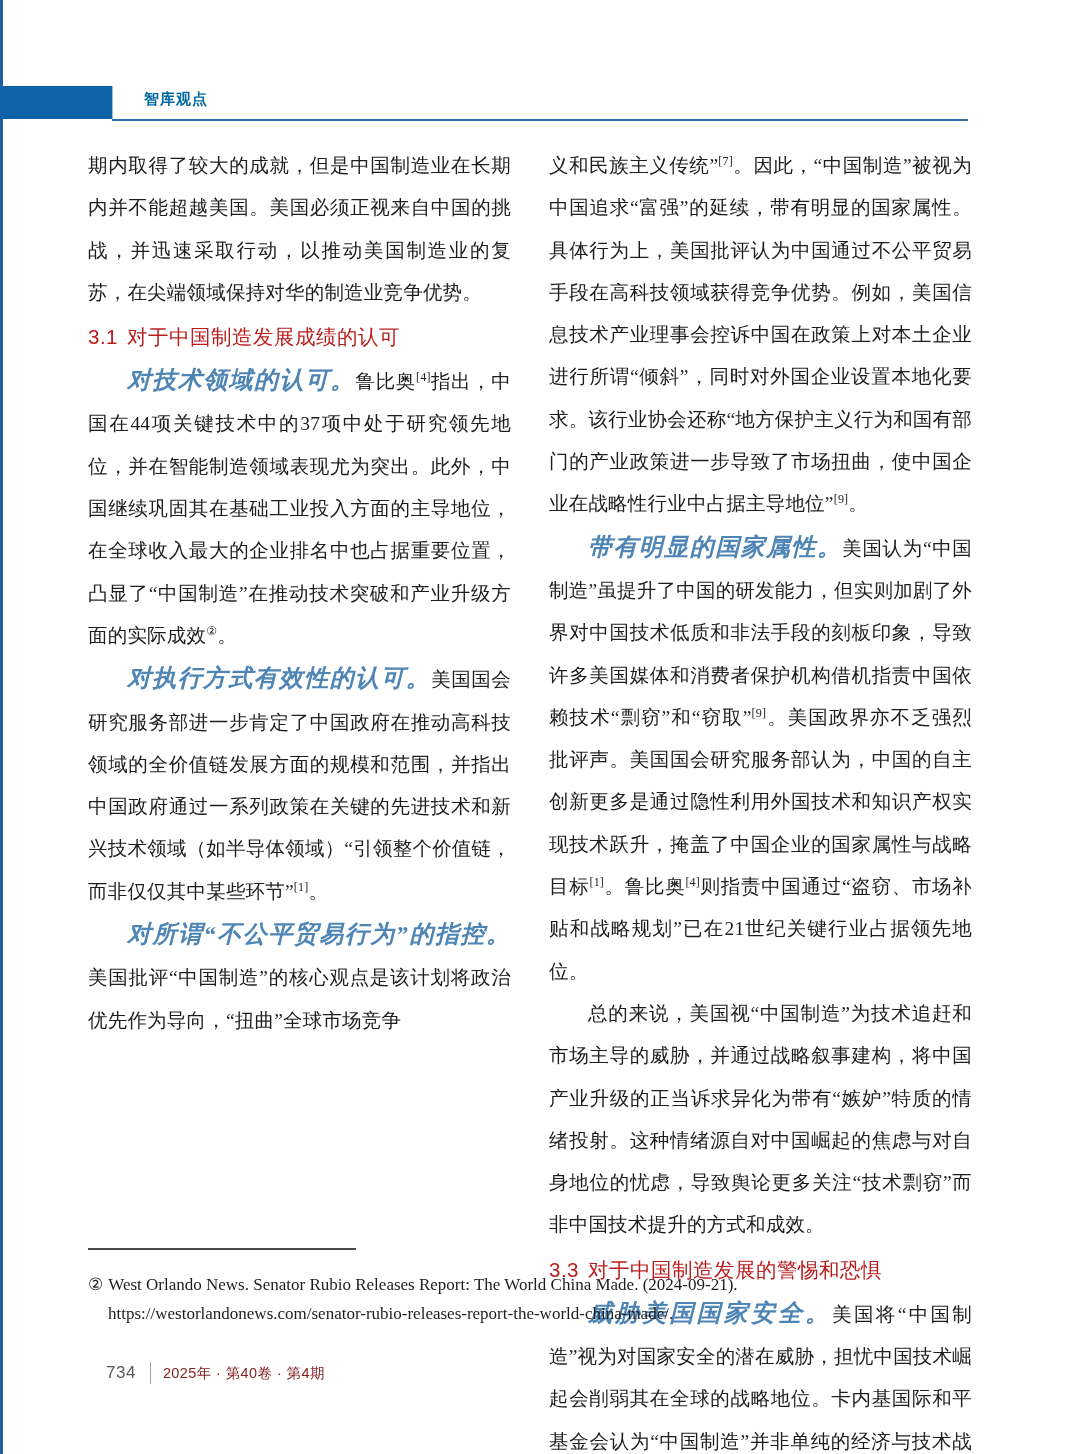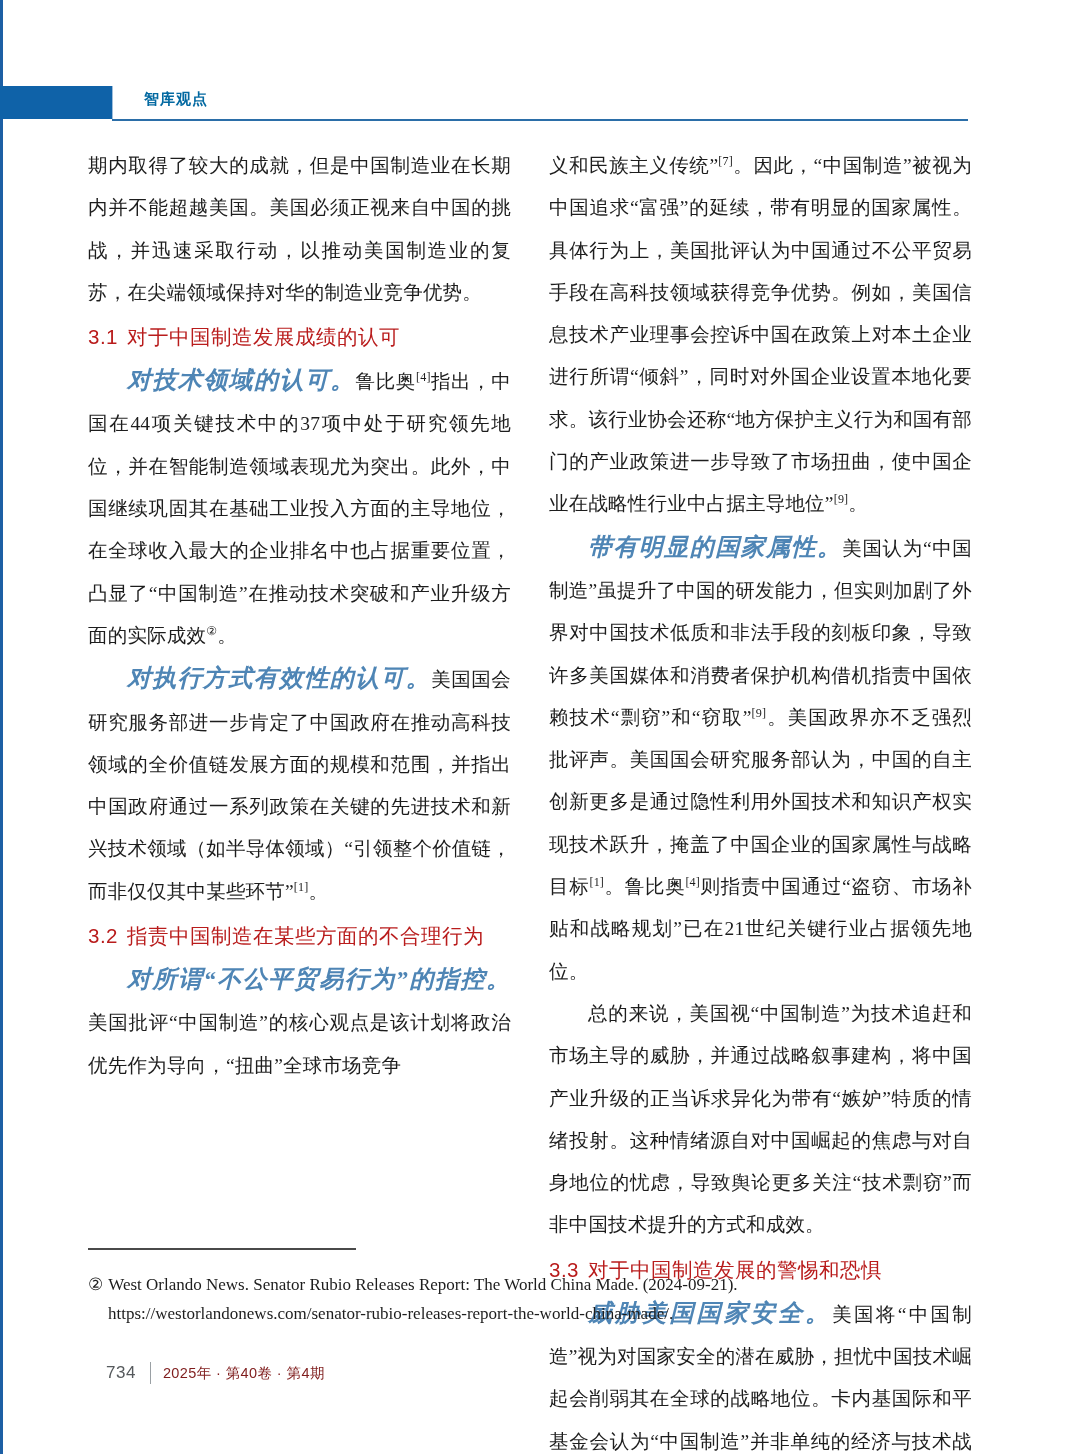--- a/index.html
+++ b/index.html
@@ -207,23 +207,20 @@
 
       <h3 class="section">
         <span class="num">3.1</span><span>对于中国制造发展成绩的认可</span>
       </h3>
 
       <p class="indent"><span class="lead">对技术领域的认可。</span><span>鲁比奥</span><sup>[4]</sup><span>指出，中国在44项关键技术中的37项中处于研究领先地位，并在智能制造领域表现尤为突出。此外，中国继续巩固其在基础工业投入方面的主导地位，在全球收入最大的企业排名中也占据重要位置，凸显了“中国制造”在推动技术突破和产业升级方面的实际成效</span><sup>②</sup><span>。</span></p>
 
       <p class="indent"><span class="lead">对执行方式有效性的认可。</span><span>美国国会研究服务部进一步肯定了中国政府在推动高科技领域的全价值链发展方面的规模和范围，并指出中国政府通过一系列政策在关键的先进技术和新兴技术领域（如半导体领域）“引领整个价值链，而非仅仅其中某些环节”</span><sup>[1]</sup><span>。</span></p>
 
 
-      <h3 class="section">
-        <span class="num">3.2</span><span>指责中国制造在某些方面的不合理行为</span>
-      </h3>
 
       <p class="indent"><span class="lead">对所谓“不公平贸易行为”的指控。</span><span>美国批评“中国制造”的核心观点是该计划将政治优先作为导向，“扭曲”全球市场竞争</span></p>
 
     </div>
 
     <div class="col">
 
       <p class="noindent"><span>义和民族主义传统”</span><sup>[7]</sup><span>。因此，“中国制造”被视为中国追求“富强”的延续，带有明显的国家属性。具体行为上，美国批评认为中国通过不公平贸易手段在高科技领域获得竞争优势。例如，美国信息技术产业理事会控诉中国在政策上对本土企业进行所谓“倾斜”，同时对外国企业设置本地化要求。该行业协会还称“地方保护主义行为和国有部门的产业政策进一步导致了市场扭曲，使中国企业在战略性行业中占据主导地位”</span><sup>[9]</sup><span>。</span></p>
 
       <p class="indent"><span class="lead">带有明显的国家属性。</span><span>美国认为“中国制造”虽提升了中国的研发能力，但实则加剧了外界对中国技术低质和非法手段的刻板印象，导致许多美国媒体和消费者保护机构借机指责中国依赖技术“剽窃”和“窃取”</span><sup>[9]</sup><span>。美国政界亦不乏强烈批评声。美国国会研究服务部认为，中国的自主创新更多是通过隐性利用外国技术和知识产权实现技术跃升，掩盖了中国企业的国家属性与战略目标</span><sup>[1]</sup><span>。鲁比奥</span><sup>[4]</sup><span>则指责中国通过“盗窃、市场补贴和战略规划”已在21世纪关键行业占据领先地位。</span></p>

